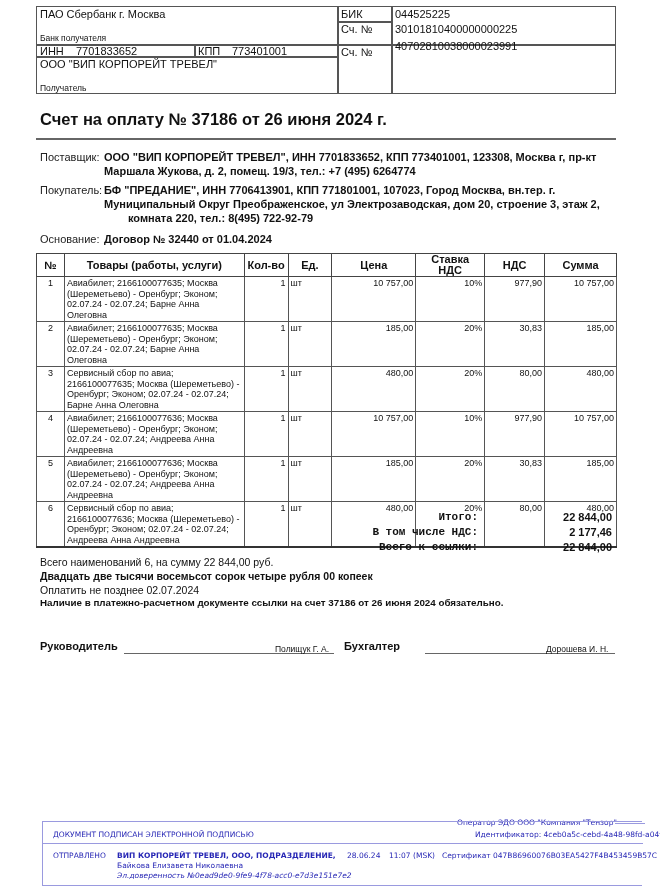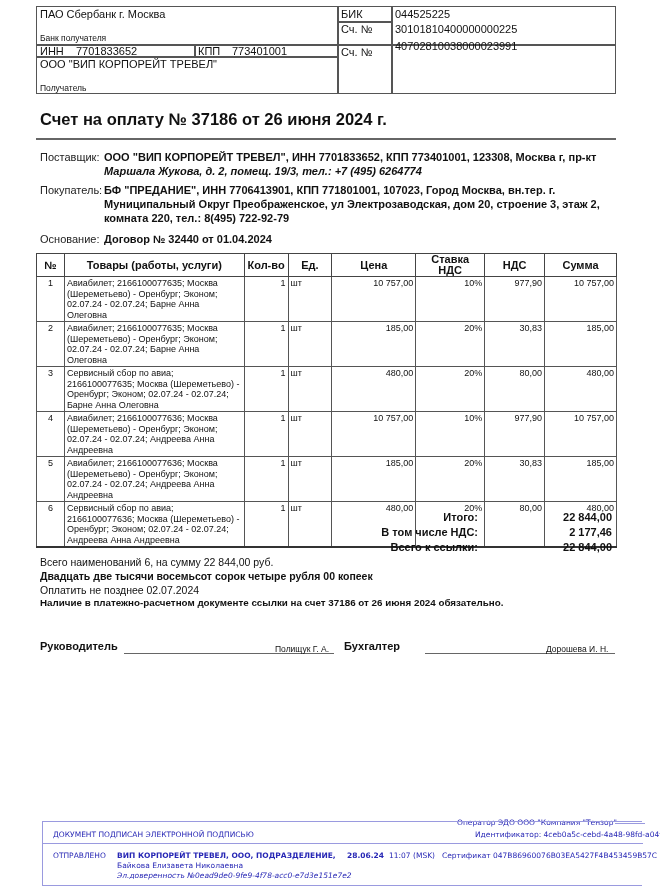--- a/index.html
+++ b/index.html
@@ -26,21 +26,21 @@
   table.items { position: absolute; left: 36px; top: 253px; width: 581px;
                 border-collapse: collapse; font-size: 9px; line-height: 10.5px; }
   table.items th { font-size: 11px; font-weight: bold; border: 1.5px solid #444;
                    padding: 0 2px; height: 11px; line-height: 11px; }
   table.items td { border: 1px solid #555; vertical-align: top; padding: 1px 2px; }
   table.items tr.last td { border-bottom: 2px solid #333; }
   table.items td.num { text-align: center; }
   table.items td.r { text-align: right; }
 
   .totals { position: absolute; left: 340px; width: 278px; font-size: 11px; font-weight: bold; }
-  .totals .tl { position: absolute; right: 140px; text-align: right; white-space: nowrap; }
+  .totals .tl { position: absolute; right: 140px; text-align: right; white-space: nowrap; font-family: Liberation Mono, monospace; }
   .totals .tv { position: absolute; right: 6px; text-align: right; white-space: nowrap; }
 
   .summary { position: absolute; left: 40px; font-size: 10.5px; }
   .summary.b { font-weight: bold; }
 
   .sign { position: absolute; top: 640px; font-size: 11px; font-weight: bold; }
   .sign-line { position: absolute; top: 653px; height: 1px; background: #666; }
   .sign-name { position: absolute; top: 644px; font-size: 8.5px; }
 
   
@@ -80,27 +80,27 @@
   <div class="cell" style="left:301px; top:38px;">Сч. №</div>
   <div class="cell" style="left:355px; top:32px;">40702810038000023991</div>
 </div>
 
 <div class="abs title">Счет на оплату № 37186 от 26 июня 2024 г.</div>
 <div class="abs title-rule"></div>
 
 <div class="party">
   <div class="lbl" style="top:150px;">Поставщик:</div>
   <div class="val" style="top:150px;">ООО "ВИП КОРПОРЕЙТ ТРЕВЕЛ", ИНН 7701833652, КПП 773401001, 123308, Москва г, пр-кт</div>
-  <div class="val" style="top:164px;font-style:italic;">Маршала Жукова, д. 2, помещ. 19/3, тел.: +7 (495) 6264774</div>
+  <div class="val" style="top:164px;">Маршала Жукова, д. 2, помещ. 19/3, тел.: +7 (495) 6264774</div>
 </div>
 <div class="party">
   <div class="lbl" style="top:183px;">Покупатель:</div>
   <div class="val" style="top:183px;">БФ "ПРЕДАНИЕ", ИНН 7706413901, КПП 771801001, 107023, Город Москва, вн.тер. г.</div>
   <div class="val" style="top:197px;">Муниципальный Округ Преображенское, ул Электрозаводская, дом 20, строение 3, этаж 2,</div>
-  <div class="val" style="top:211px;">комната 220, тел.: 8(495) 722-92-79</div>
+  <div class="val" style="top:211px;margin-left:24px;">комната 220, тел.: 8(495) 722-92-79</div>
 </div>
 <div class="party">
   <div class="lbl" style="top:232px;">Основание:</div>
   <div class="val" style="top:232px;">Договор № 32440 от 01.04.2024</div>
 </div>
 
 <table class="items">
   <colgroup>
     <col style="width:28px">
       <col style="width:180px">
@@ -215,16 +215,16 @@
 <div class="op" style="left:457px; top:818px;">Оператор ЭДО ООО "Компания "Тензор"</div>
 <div class="op" style="left:427px; top:830px;padding-left:48px;">Идентификатор: 4ceb0a5c-cebd-4a48-98fd-a04f1372208f</div>
 <div class="stamp-top-line2"></div>
 <div class="stamp">
   <div class="s" style="left:10px; top:8px;">ДОКУМЕНТ ПОДПИСАН ЭЛЕКТРОННОЙ ПОДПИСЬЮ</div>
   <div class="sep" style="top:21px;"></div>
   <div class="s" style="left:10px; top:29px;">ОТПРАВЛЕНО</div>
   <div class="s" style="left:74px; top:29px; font-weight:bold;">ВИП КОРПОРЕЙТ ТРЕВЕЛ, ООО, ПОДРАЗДЕЛЕНИЕ,</div>
   <div class="s" style="left:74px; top:39px;">Байкова Елизавета Николаевна</div>
   <div class="s" style="left:74px; top:49px;font-style:italic;">Эл.доверенность №0ead9de0-9fe9-4f78-acc0-e7d3e151e7e2</div>
-  <div class="s" style="left:304px; top:29px; font-weight:bold;">28.06.24</div>
+  <div class="s" style="left:304px; top:29px; font-weight:normal;">28.06.24</div>
   <div class="s" style="left:346px; top:29px;">11:07 (MSK)</div>
   <div class="s" style="left:399px; top:29px;">Сертификат 047B86960076B03EA5427F4B453459B57C</div>
 </div>
 
 </body></html>

